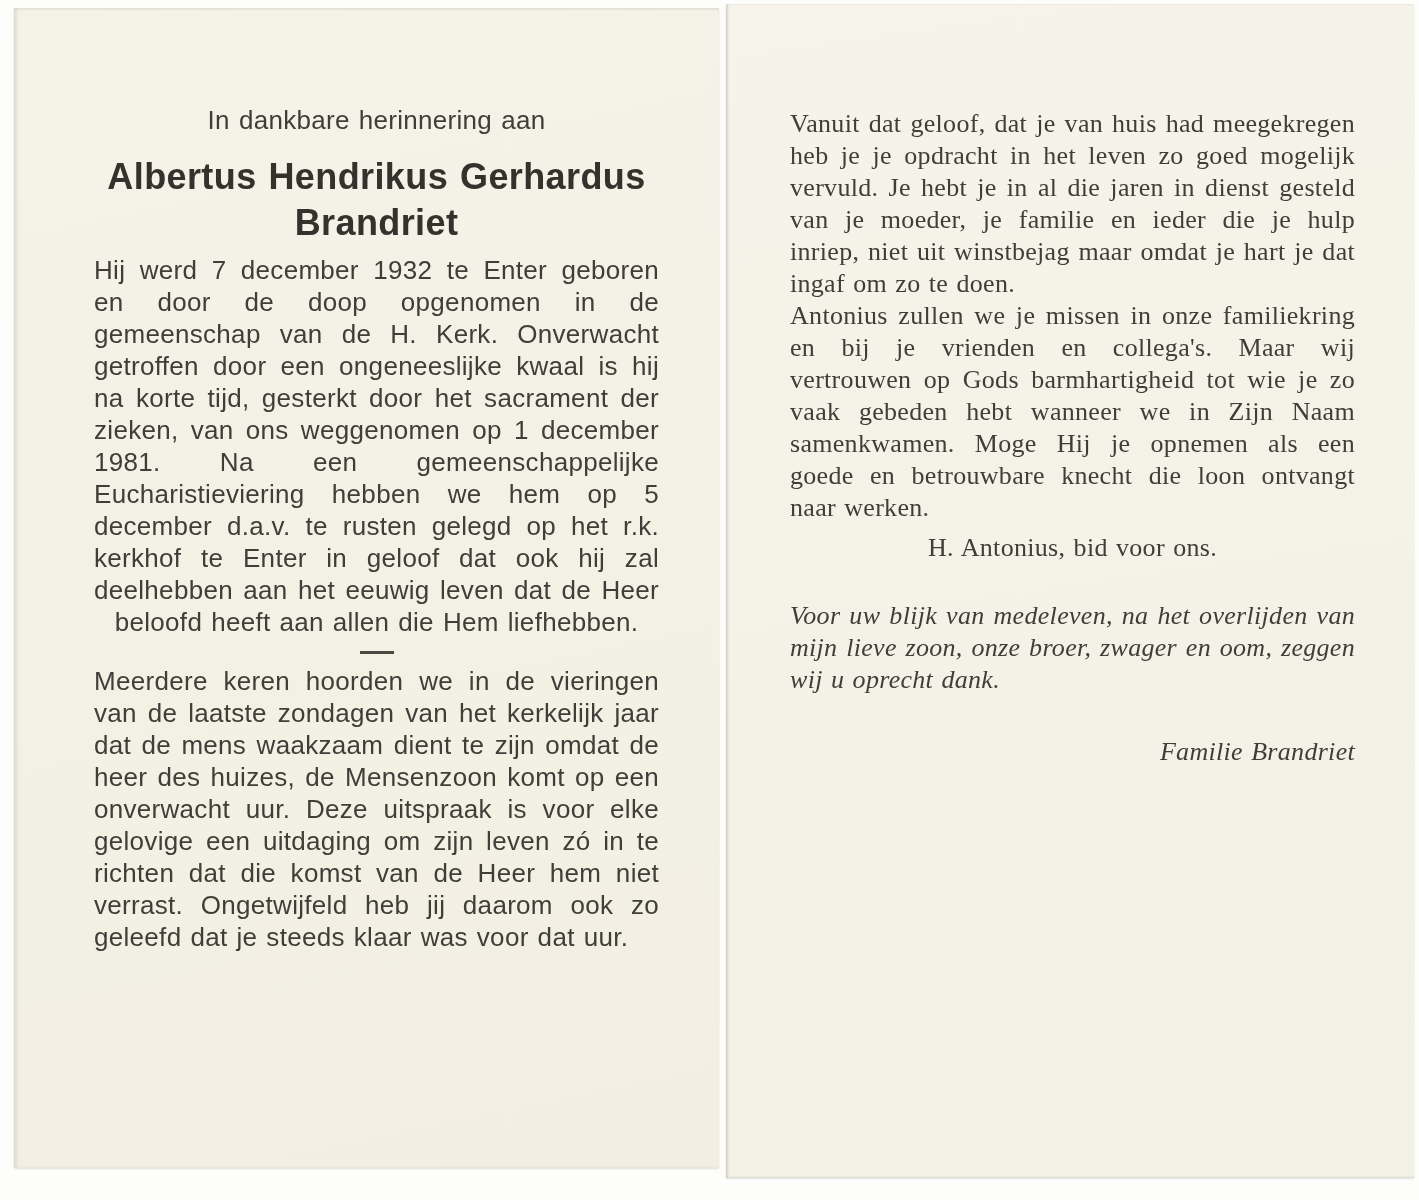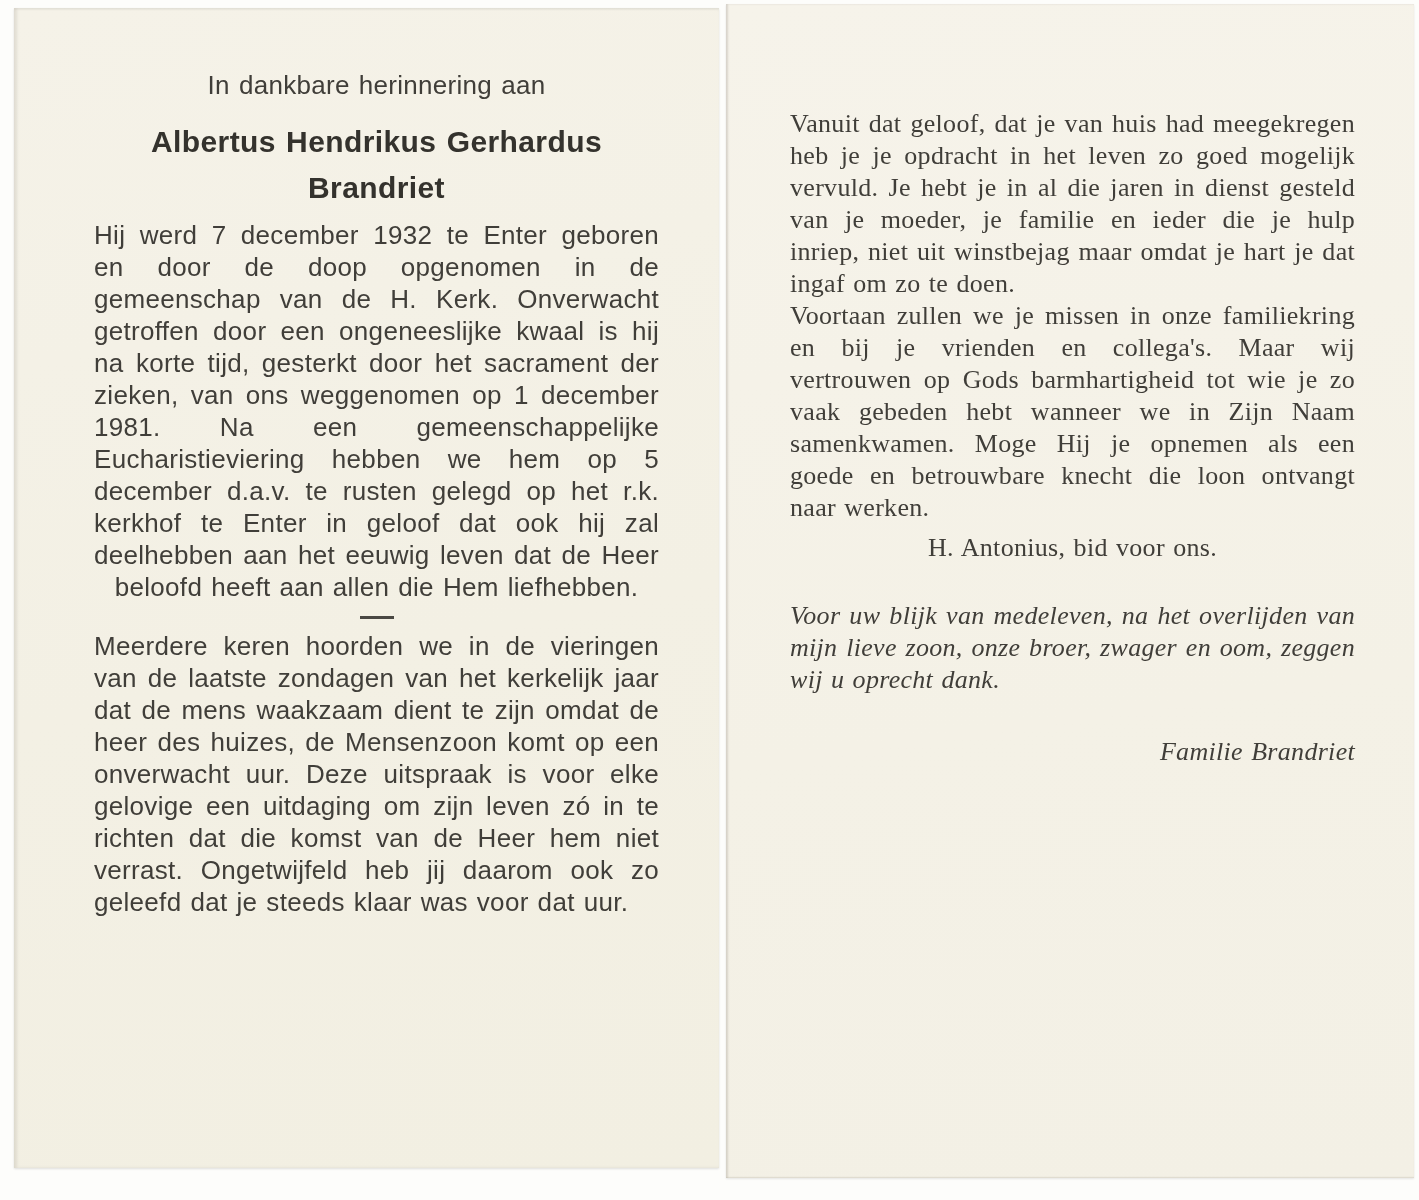--- a/index.html
+++ b/index.html
@@ -23,41 +23,41 @@
     word-spacing: 1.5px;
   }
   .card-left {
     left: 14px; top: 8px;
     width: 705px; height: 1160px;
     background: linear-gradient(168deg, #f5f2e8 0%, #f3f0e4 55%, #f2efe2 100%);
     box-shadow:
       inset 3px 0 3px rgba(90,80,70,0.12),
       inset 0 2px 2px rgba(90,80,70,0.06),
       0 1px 2px rgba(0,0,0,0.12);
-    padding: 61px 60px 0 80px;
+    padding: 96px 60px 0 80px;
   }
   .card-right {
     left: 726px; top: 4px;
     width: 688px; height: 1174px;
     background: linear-gradient(172deg, #f6f3ea 0%, #f4f1e6 60%, #f3f0e5 100%);
     box-shadow:
       inset 2px 0 2px rgba(90,80,70,0.18),
       inset 0 -1px 1px rgba(90,80,70,0.08),
       0 1px 2px rgba(0,0,0,0.10);
     padding: 104px 59px 0 64px;
     font-family: Liberation Serif, serif;
   }
   .intro-line {
     text-align: center;
     margin-bottom: 18px;
   }
   .deceased-name {
     text-align: center;
     font-weight: bold;
-    font-size: 30px;
+    font-size: 36px;
     line-height: 46px;
     color: #34322d;
     letter-spacing: 0.4px;
     margin-bottom: 8px;
   }
   .para-justified {
     text-align: justify;
   }
   .para-justified.center-last {
     text-align-last: center;
@@ -111,21 +111,21 @@
 
     <div class="divider"></div>
 
 
     <p class="para-justified">Meerdere keren hoorden we in de vieringen van de laatste zondagen van het kerkelijk jaar dat de mens waakzaam dient te zijn omdat de heer des huizes, de Mensenzoon komt op een onverwacht uur. Deze uitspraak is voor elke gelovige een uitdaging om zijn leven zó in te richten dat die komst van de Heer hem niet verrast. Ongetwijfeld heb jij daarom ook zo geleefd dat je steeds klaar was voor dat uur.</p>
   </div>
 
   <div class="card card-right">
     <p class="para-justified">Vanuit dat geloof, dat je van huis had meegekregen heb je je opdracht in het leven zo goed mogelijk vervuld. Je hebt je in al die jaren in dienst gesteld van je moeder, je familie en ieder die je hulp inriep, niet uit winstbejag maar omdat je hart je dat ingaf om zo te doen.</p>
 
-    <p class="para-justified">Voortaan zullen we je missen in onze familiekring en bij je vrienden en collega's. Maar wij vertrouwen op Gods barmhartigheid tot wie je zo vaak gebeden hebt wanneer we in Zijn Naam samenkwamen. Moge Hij je opnemen als een goede en betrouwbare knecht die loon ontvangt naar werken.</p>
+    <p class="para-justified">Antonius zullen we je missen in onze familiekring en bij je vrienden en collega's. Maar wij vertrouwen op Gods barmhartigheid tot wie je zo vaak gebeden hebt wanneer we in Zijn Naam samenkwamen. Moge Hij je opnemen als een goede en betrouwbare knecht die loon ontvangt naar werken.</p>
 
     <div class="prayer-line">H. Antonius, bid voor ons.</div>
 
 
     <p class="ack-text">Voor uw blijk van medeleven, na het overlijden van mijn lieve zoon, onze broer, zwager en oom, zeggen wij u oprecht dank.</p>
 
     <div class="signature-line">Familie Brandriet</div>
 
     <div class="place-date-block">
     </div>

